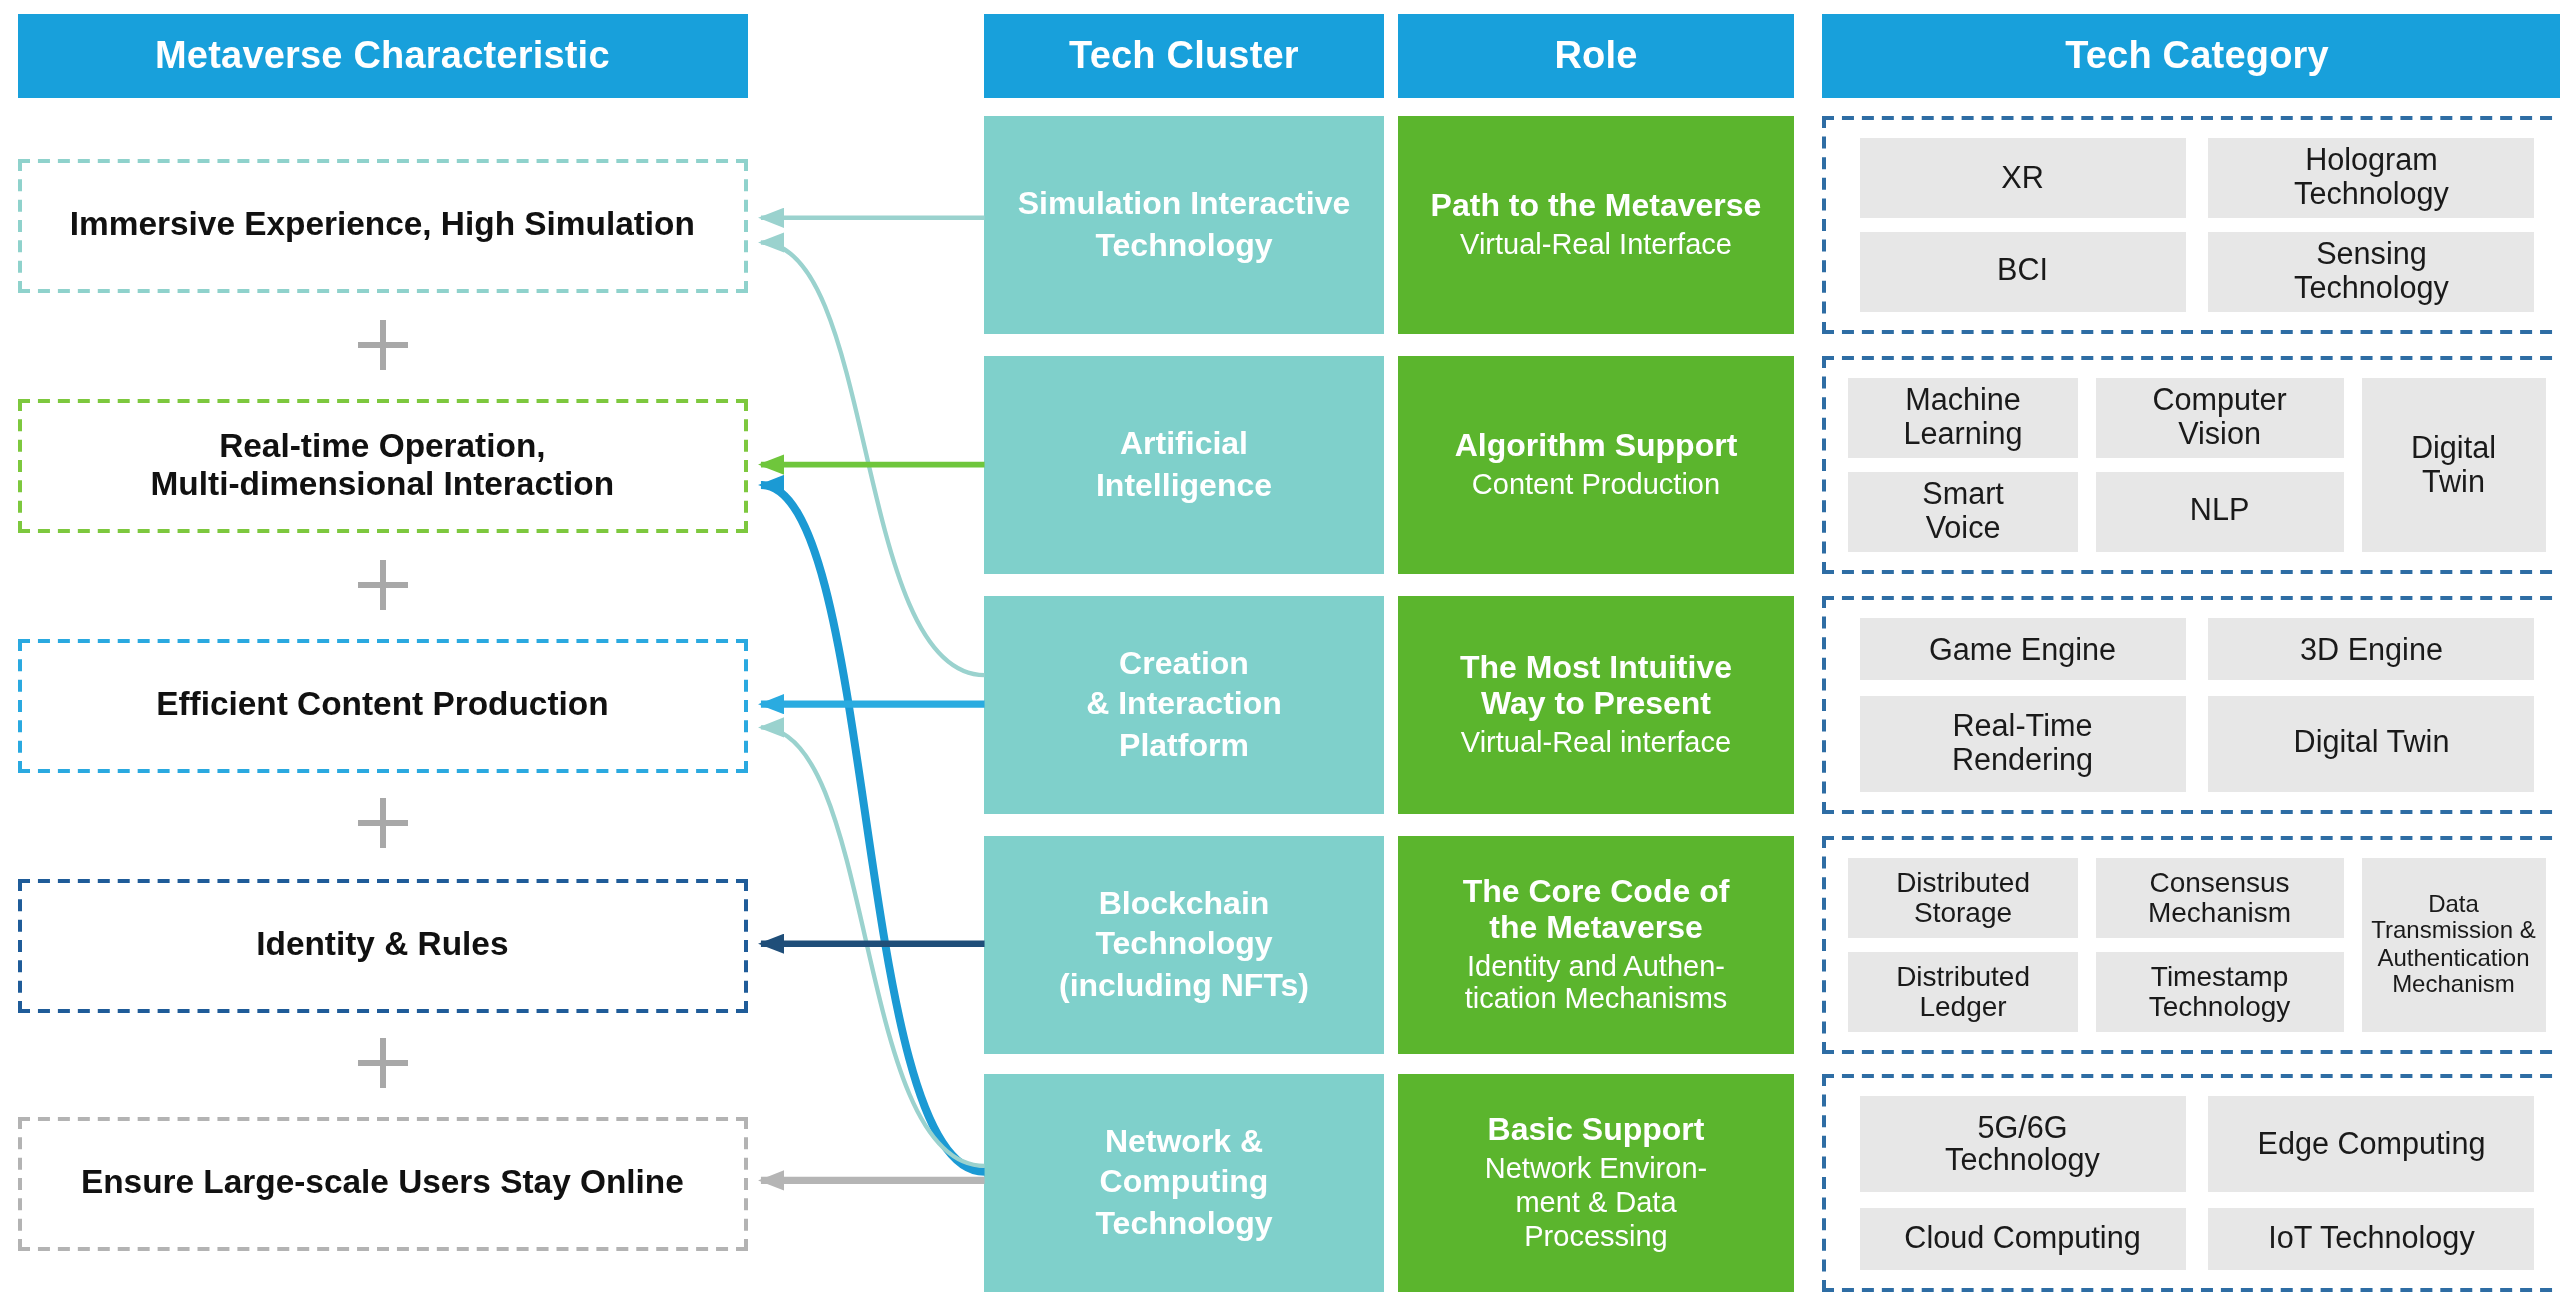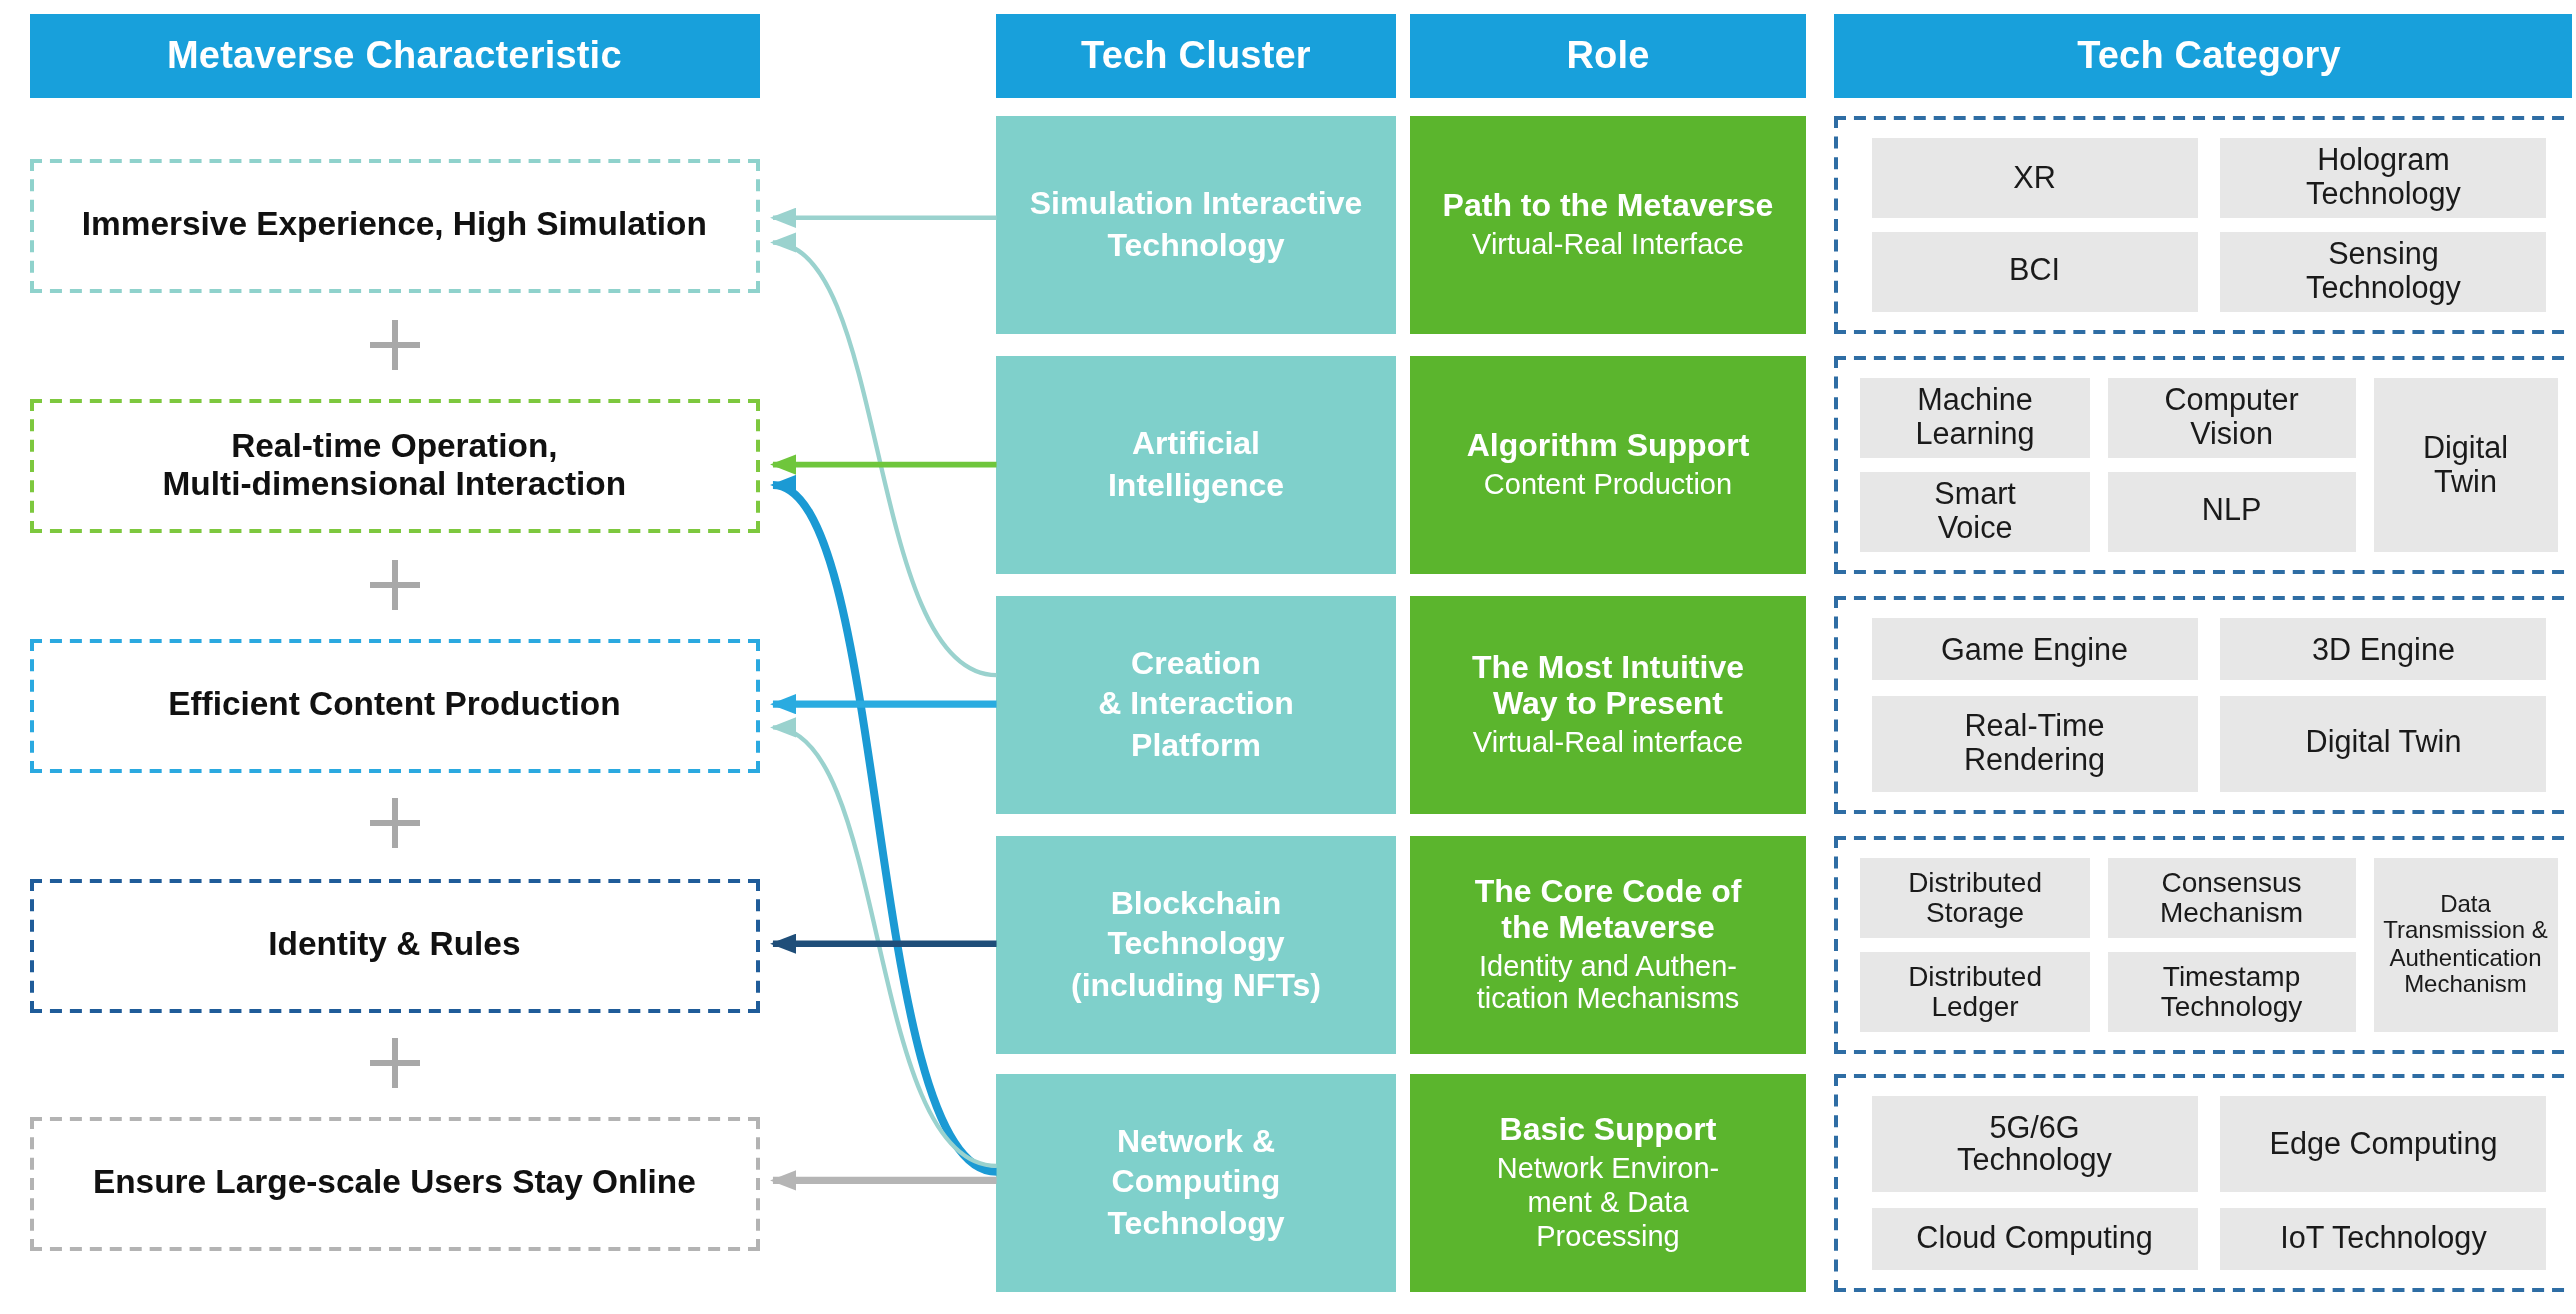--- a/index.html
+++ b/index.html
@@ -1,17 +1,17 @@
 <!DOCTYPE html>
 <html style="font-size:11.6px"><head>
 <meta charset="utf-8">
 <style>
   * { margin:0; padding:0; box-sizing:border-box; }
   html,body { background:#ffffff; font-family:"Liberation Sans","DejaVu Sans",sans-serif; }
-  #stage { width:2560px; height:1315px; overflow:hidden;margin-left:12px; }
+  #stage { width:2560px; height:1315px; overflow:hidden; }
   #diagram { position:relative; width:1288px; height:657px; background:#fff;
              transform:scale(2); transform-origin:0 0; }
 
   .hdr { position:absolute; top:7.3px; height:42px; background:#18A0DB; color:#fff;
          display:flex; align-items:center; justify-content:center;
          font-weight:bold; font-size:19px; letter-spacing:0.1px; }
 
   .col-char    { left:8.7px;   width:365px; }
   .col-cluster { left:492px;  width:200px; }
   .col-role    { left:699px;  width:198px; }

